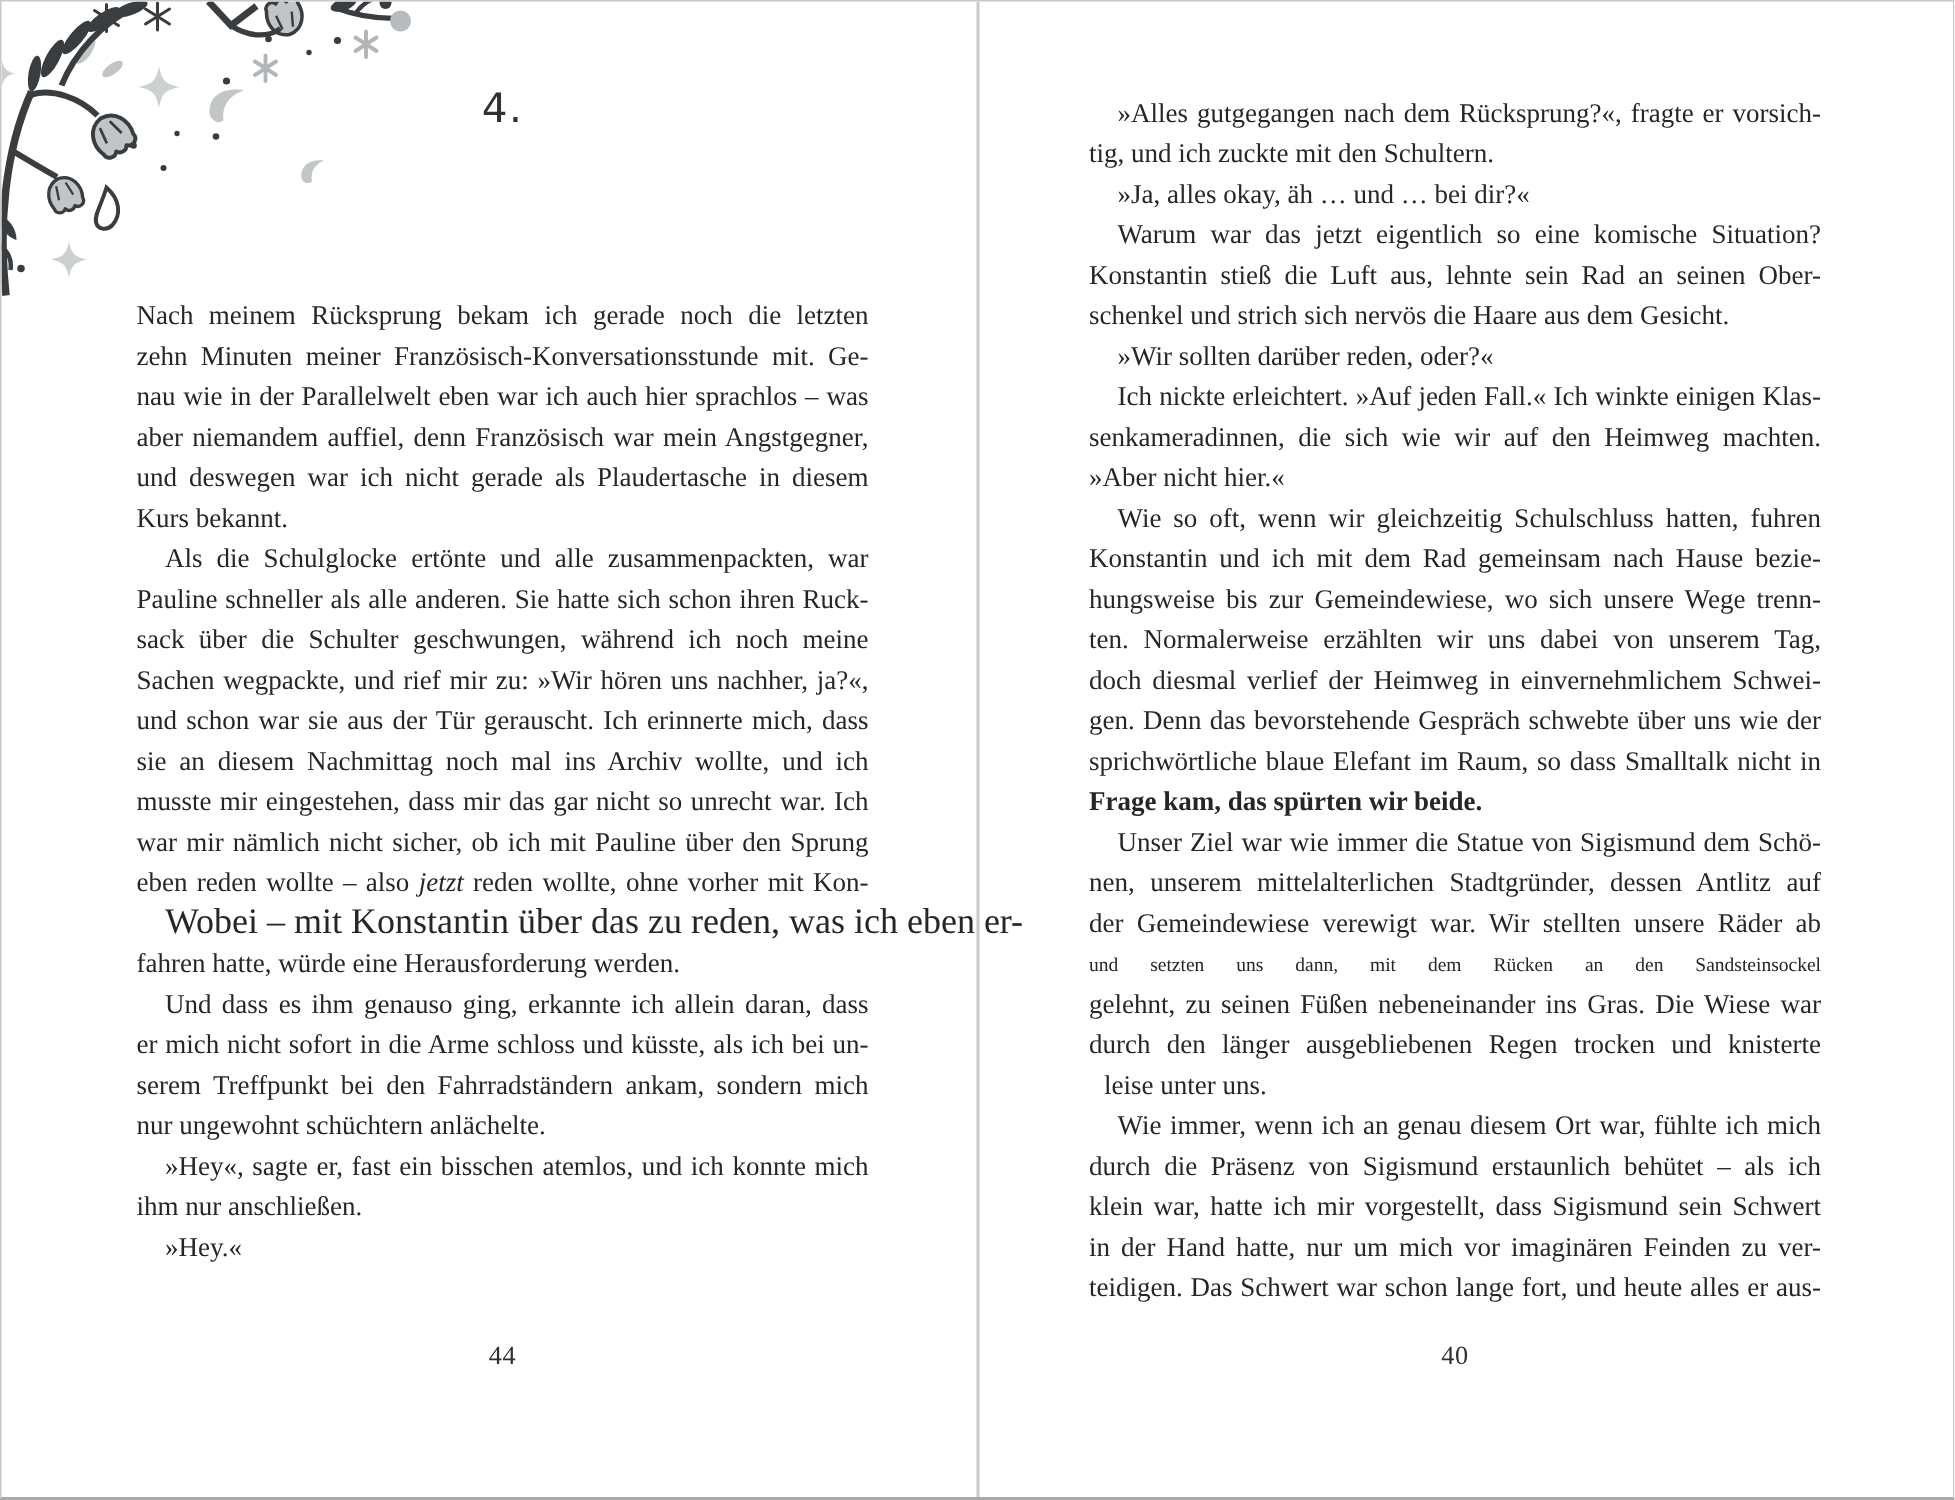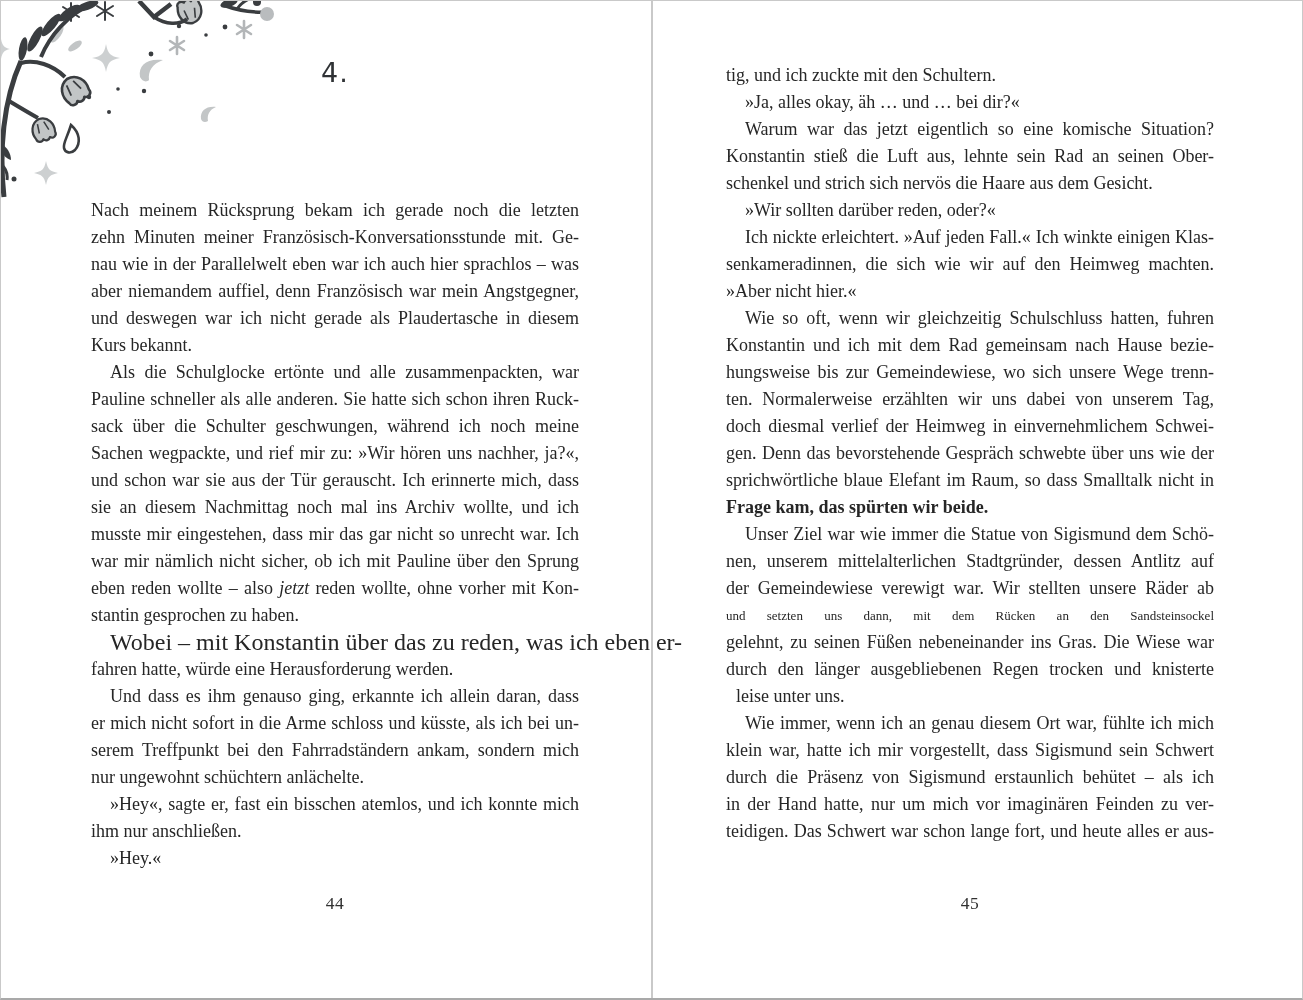--- a/index.html
+++ b/index.html
@@ -135,36 +135,36 @@
         <div class="line" style="font-size: 18px;">Kurs bekannt.</div>
         <div class="line indent just" style="font-size: 18px;">Als die Schulglocke ertönte und alle zusammenpackten, war</div>
         <div class="line just" style="font-size: 18px;">Pauline schneller als alle anderen. Sie hatte sich schon ihren Ruck-</div>
         <div class="line just" style="font-size: 18px;">sack über die Schulter geschwungen, während ich noch meine</div>
         <div class="line just" style="font-size: 18px;">Sachen wegpackte, und rief mir zu: »Wir hören uns nachher, ja?«,</div>
         <div class="line just" style="font-size: 18px;">und schon war sie aus der Tür gerauscht. Ich erinnerte mich, dass</div>
         <div class="line just" style="font-size: 18px;">sie an diesem Nachmittag noch mal ins Archiv wollte, und ich</div>
         <div class="line just" style="font-size: 18px;">musste mir eingestehen, dass mir das gar nicht so unrecht war. Ich</div>
         <div class="line just" style="font-size: 18px;">war mir nämlich nicht sicher, ob ich mit Pauline über den Sprung</div>
         <div class="line just" style="font-size: 18px;"><span>eben reden wollte – also </span><i>jetzt</i><span> reden wollte, ohne vorher mit Kon-</span></div>
-        <div class="line" style="font-size: 18px;">stantin gesprochen zu haben.</div>
         <div class="line indent just" style="font-size: 24px;">Wobei – mit Konstantin über das zu reden, was ich eben er-</div>
         <div class="line" style="font-size: 18px;">fahren hatte, würde eine Herausforderung werden.</div>
         <div class="line indent just" style="font-size: 18px;">Und dass es ihm genauso ging, erkannte ich allein daran, dass</div>
         <div class="line just" style="font-size: 18px;">er mich nicht sofort in die Arme schloss und küsste, als ich bei un-</div>
         <div class="line just" style="font-size: 18px;">serem Treffpunkt bei den Fahrradständern ankam, sondern mich</div>
         <div class="line" style="font-size: 18px;">nur ungewohnt schüchtern anlächelte.</div>
         <div class="line indent just" style="font-size: 18px;">»Hey«, sagte er, fast ein bisschen atemlos, und ich konnte mich</div>
         <div class="line" style="font-size: 18px;">ihm nur anschließen.</div>
         <div class="line indent" style="font-size: 18px;">»Hey.«</div>
       </div>
     <div class="folio">44</div>
   </section>
 
   <section class="page right">
     <div class="text">
+        <div class="line indent just" style="font-size: 18px;">»Alles gutgegangen nach dem Rücksprung?«, fragte er vorsich-</div>
         <div class="line" style="font-size: 18px;">tig, und ich zuckte mit den Schultern.</div>
         <div class="line indent" style="font-size: 18px;">»Ja, alles okay, äh … und … bei dir?«</div>
         <div class="line indent just" style="font-size: 18px;">Warum war das jetzt eigentlich so eine komische Situation?</div>
         <div class="line just" style="font-size: 18px;">Konstantin stieß die Luft aus, lehnte sein Rad an seinen Ober-</div>
         <div class="line" style="font-size: 18px;">schenkel und strich sich nervös die Haare aus dem Gesicht.</div>
         <div class="line indent" style="font-size: 18px;">»Wir sollten darüber reden, oder?«</div>
         <div class="line indent just" style="font-size: 18px;">Ich nickte erleichtert. »Auf jeden Fall.« Ich winkte einigen Klas-</div>
         <div class="line just" style="font-size: 18px;">senkameradinnen, die sich wie wir auf den Heimweg machten.</div>
         <div class="line" style="font-size: 18px;">»Aber nicht hier.«</div>
         <div class="line indent just" style="font-size: 18px;">Wie so oft, wenn wir gleichzeitig Schulschluss hatten, fuhren</div>
@@ -176,21 +176,21 @@
         <div class="line just" style="font-size: 18px;">sprichwörtliche blaue Elefant im Raum, so dass Smalltalk nicht in</div>
         <div class="line" style="font-size: 18px; font-weight: bold;">Frage kam, das spürten wir beide.</div>
         <div class="line indent just" style="font-size: 18px;">Unser Ziel war wie immer die Statue von Sigismund dem Schö-</div>
         <div class="line just" style="font-size: 18px;">nen, unserem mittelalterlichen Stadtgründer, dessen Antlitz auf</div>
         <div class="line just" style="font-size: 18px;">der Gemeindewiese verewigt war. Wir stellten unsere Räder ab</div>
         <div class="line just" style="font-size: 13px;">und setzten uns dann, mit dem Rücken an den Sandsteinsockel</div>
         <div class="line just" style="font-size: 18px;">gelehnt, zu seinen Füßen nebeneinander ins Gras. Die Wiese war</div>
         <div class="line just" style="font-size: 18px;">durch den länger ausgebliebenen Regen trocken und knisterte</div>
         <div class="line" style="font-size: 18px; margin-left: 10px;">leise unter uns.</div>
         <div class="line indent just" style="font-size: 18px;">Wie immer, wenn ich an genau diesem Ort war, fühlte ich mich</div>
+        <div class="line just" style="font-size: 18px;">durch die Präsenz von Sigismund erstaunlich behütet – als ich</div>
         <div class="line just" style="font-size: 18px;">klein war, hatte ich mir vorgestellt, dass Sigismund sein Schwert</div>
-        <div class="line just" style="font-size: 18px;">durch die Präsenz von Sigismund erstaunlich behütet – als ich</div>
         <div class="line just" style="font-size: 18px;">in der Hand hatte, nur um mich vor imaginären Feinden zu ver-</div>
         <div class="line just" style="font-size: 18px;">teidigen. Das Schwert war schon lange fort, und heute alles er aus-</div>
       </div>
-    <div class="folio">45</div>
+    <div class="folio">40</div>
   </section>
 
 </div>
 
 </body></html>

